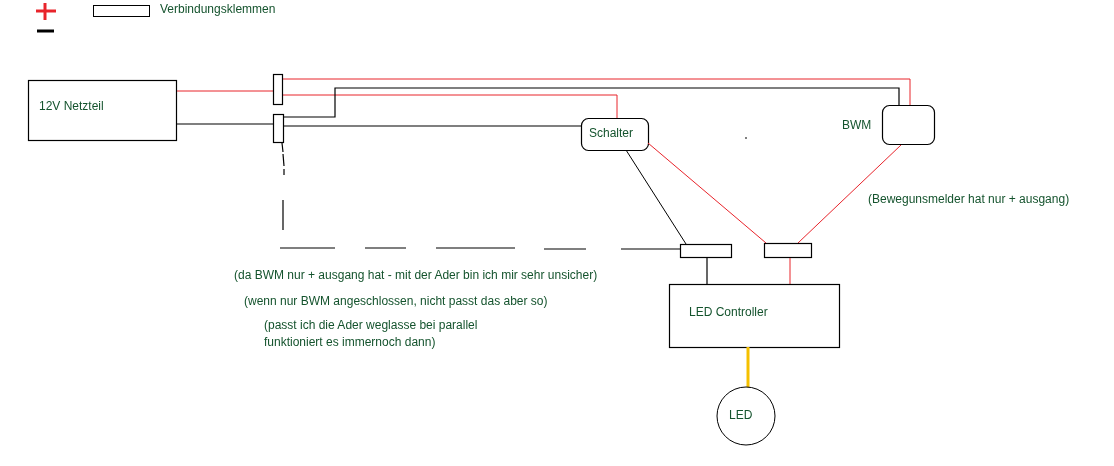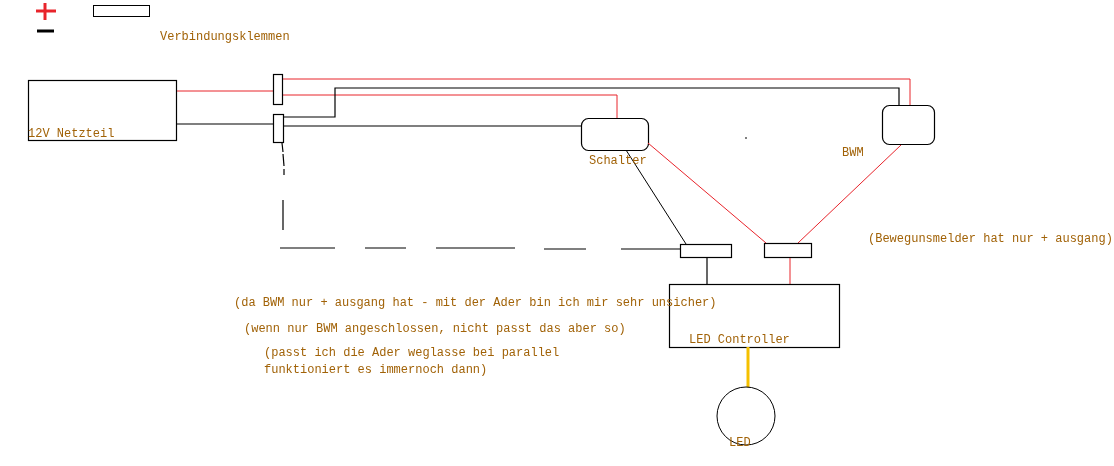--- a/index.html
+++ b/index.html
@@ -1,20 +1,20 @@
 <!DOCTYPE html>
 <html><head>
 <meta charset="utf-8">
 <style>
   html, body { margin: 0; padding: 0; background: #ffffff; }
   body { width: 1114px; height: 466px; position: relative; overflow: hidden;
          font-family: "DejaVu Sans", sans-serif; }
   svg { position: absolute; left: 0; top: 0; }
-  .lbl { position: absolute; font-family: Liberation Mono, monospace; font-size: 12px;
-         color: #a16207; white-space: nowrap; line-height: 16px; margin-top: 28px; }
+  .lbl { position: absolute; font-family: Liberation Sans, sans-serif; font-size: 12px;
+         color: #14532d; white-space: nowrap; line-height: 16px; }
   .lbl.small { font-size: 12px; }
 </style>
 </head>
 <body>
 
 <svg width="1114" height="466" viewBox="0 0 1114 466">
 
   <g>
     <line x1="36" y1="11" x2="56" y2="11" stroke="#e8242b" stroke-width="3"></line>
     <line x1="45" y1="3" x2="45" y2="20" stroke="#e8242b" stroke-width="3"></line>
@@ -67,23 +67,23 @@
   <line x1="790" y1="258" x2="790" y2="284" stroke="#e8242b" stroke-width="1"></line>
 
   <rect x="669.5" y="284.5" width="170" height="63" fill="#fff" stroke="#000" stroke-width="1.2"></rect>
 
   <line x1="748" y1="347" x2="748" y2="390" stroke="#f5c000" stroke-width="3"></line>
 
   <circle cx="746" cy="416" r="29" fill="#fff" stroke="#000" stroke-width="1"></circle>
 </svg>
 
 <div class="lbl" style="left:160px; top:1px;">Verbindungsklemmen</div>
-<div class="lbl" style="left:28px; top:98px;">12V Netzteil</div>
+<div class="lbl" style="left:39px; top:98px;">12V Netzteil</div>
 <div class="lbl" style="left:589px; top:125px;">Schalter</div>
 <div class="lbl" style="left:842px; top:117px;">BWM</div>
-<div class="lbl" style="left:868px; top:203px;text-align:right;">(Bewegunsmelder hat nur + ausgang)</div>
+<div class="lbl" style="left:868px; top:191px;text-align:right;">(Bewegunsmelder hat nur + ausgang)</div>
 <div class="lbl" style="left:689px; top:304px;">LED Controller</div>
 <div class="lbl" style="left:729px; top:407px;">LED</div>
 
 <div class="lbl small" style="left:234px; top:267px;">(da BWM nur + ausgang hat - mit der Ader bin ich mir sehr unsicher)</div>
 <div class="lbl small" style="left:244px; top:293px;">(wenn nur BWM angeschlossen, nicht passt das aber so)</div>
 <div class="lbl small" style="left:264px; top:317px;">(passt ich die Ader weglasse bei parallel</div>
 <div class="lbl small" style="left:264px; top:334px;">funktioniert es immernoch dann)</div>
 
 </body></html>

